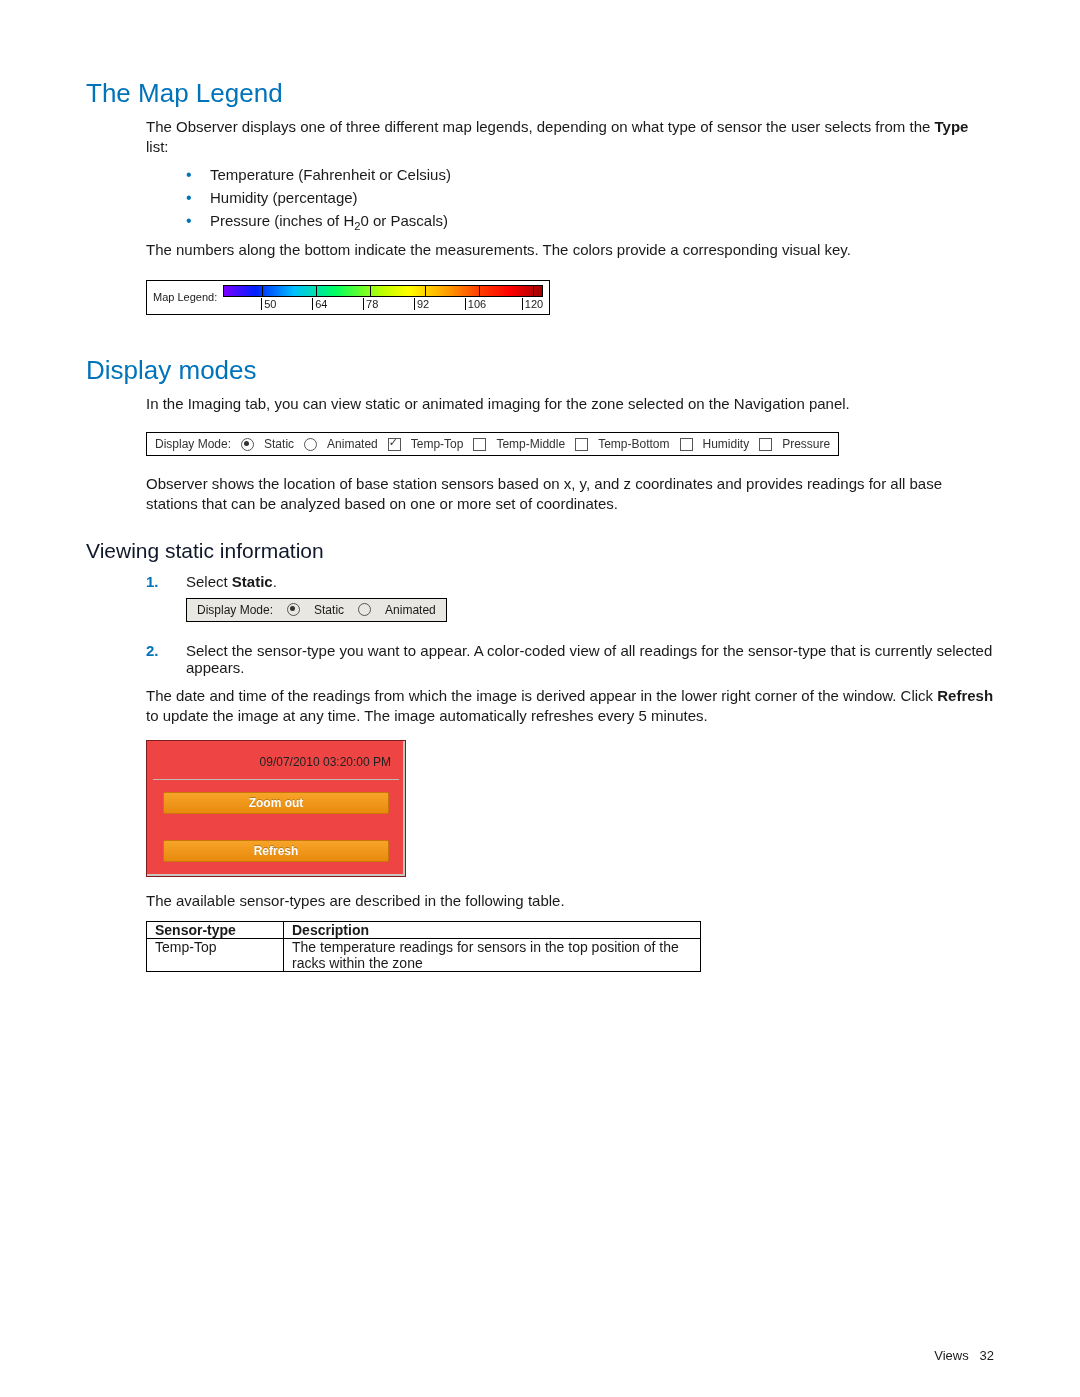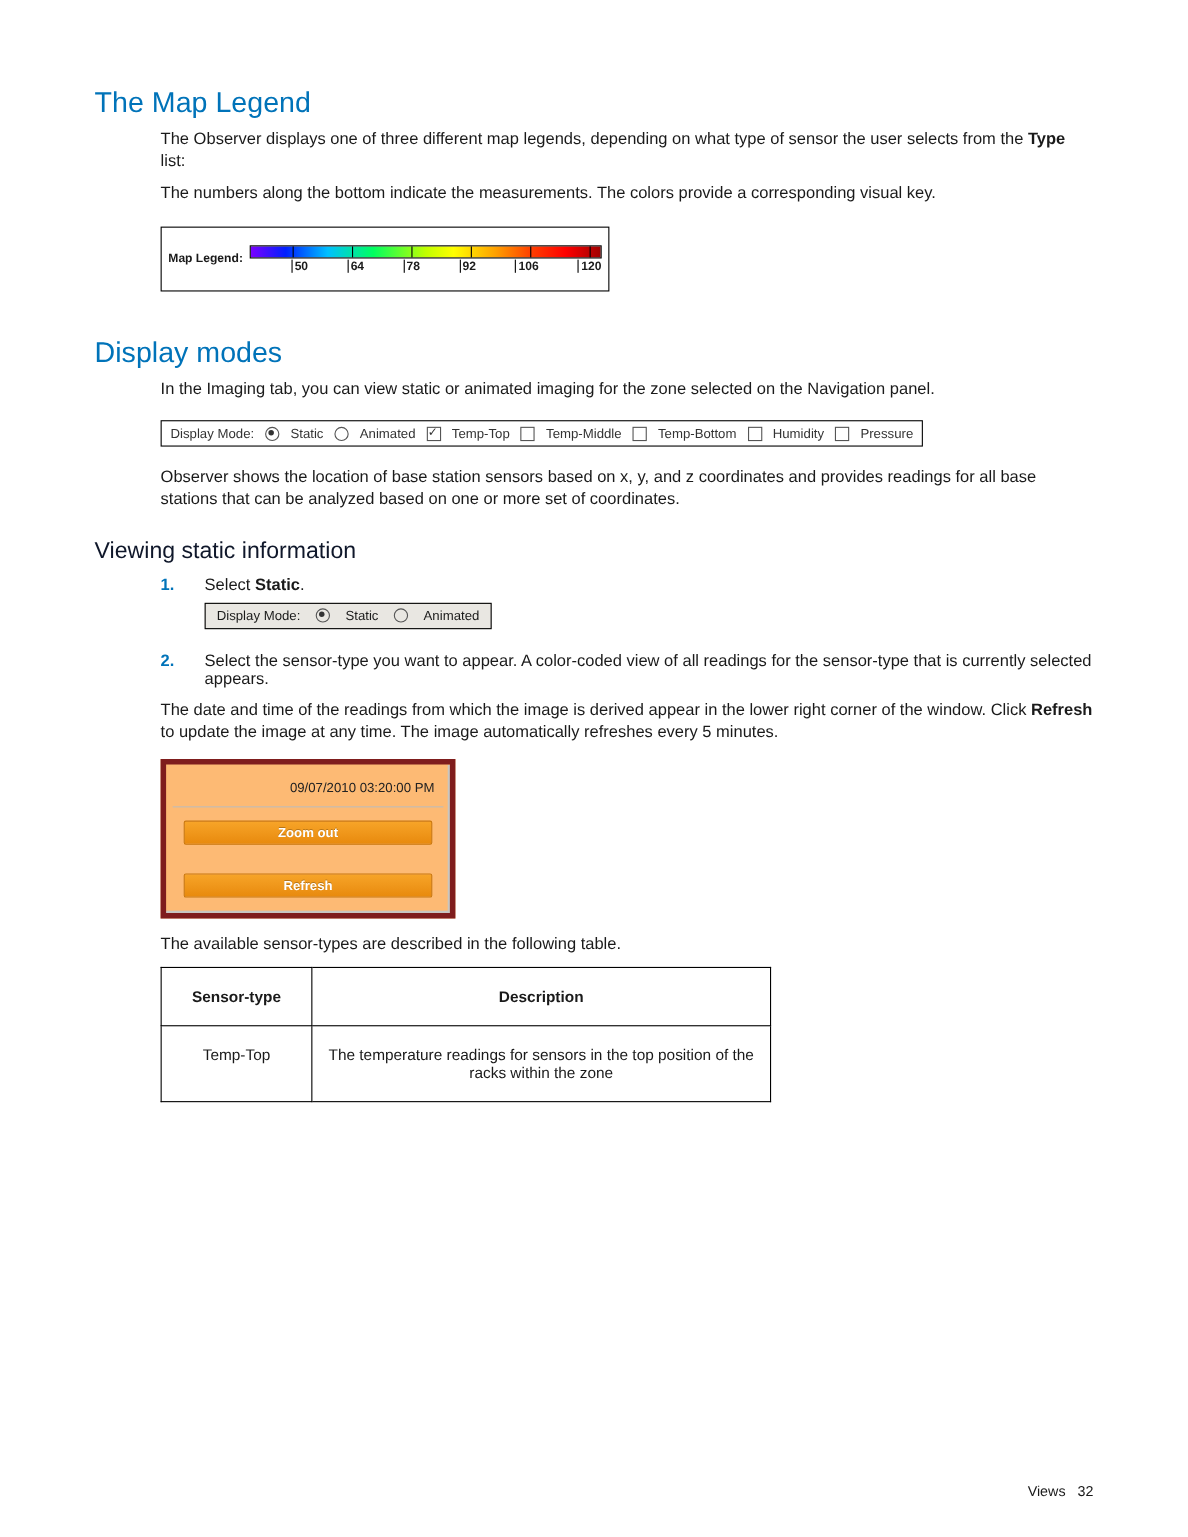--- a/index.html
+++ b/index.html
@@ -38,25 +38,24 @@
   ul.bullets li::before {
     content: "•"; color: #0073b9; position: absolute; left: 0; top: 0; font-size: 16px;
   }
   sub { font-size: 0.75em; }
 
   
   .legend-fig {
     border: 1px solid #000;
     display: inline-flex;
     align-items: stretch;
-    padding: 16px 6px;
+    padding: 4px 6px;
     margin: 12px 0 18px 0;
     font-family: Tahoma, Arial, sans-serif;
     font-size: 11px;
-    font-weight: bold;
   }
   .legend-label { align-self: center; margin-right: 6px; }
   .legend-strip { display: flex; flex-direction: column; }
   .gradient-bar {
     width: 320px; height: 12px;
     background: linear-gradient(to right,
       #7a00ff 0%, #0020ff 10%, #00c0ff 22%, #00ff60 35%,
       #c0ff00 50%, #ffff00 58%, #ffa000 70%, #ff4000 80%,
       #ff0000 90%, #a00000 100%);
     border: 1px solid #000;
@@ -116,22 +115,22 @@
     padding: 4px 10px;
     background: #e9e7e2;
     font-family: Tahoma, Arial, sans-serif;
     font-size: 12px;
     margin: 8px 0 10px 0;
   }
 
   
   .ts-panel {
     width: 258px;
-    border: 5px solid #7f1d1d;
-    background: #fdba74;
+    border: 1px solid #7f1d1d;
+    background: #ef4444;
     margin: 14px 0;
     box-shadow: inset -2px -2px 0 #c8c6c1;
   }
   .ts-panel .ts-row {
     text-align: right; padding: 14px 14px 10px 14px;
     font-family: Tahoma, Arial, sans-serif; font-size: 12px; color: #222;
   }
   .ts-panel .sep { height: 1px; background: #bfbdb8; margin: 0 6px; }
   .ts-panel .btn-row {
     display: flex; gap: 26px; padding: 12px 16px 14px 16px; flex-direction: column;
@@ -145,22 +144,22 @@
     text-shadow: 0 -1px 0 rgba(0,0,0,0.25);
   }
 
   
   table.sensor {
     border-collapse: collapse;
     margin-top: 10px;
   }
   table.sensor th, table.sensor td {
     border: 1px solid #000;
-    padding: 18px 8px;
-    text-align: center;
+    padding: 0 8px;
+    text-align: left;
     vertical-align: top;
     font-size: 14px;
   }
   table.sensor th { font-weight: 700; }
   table.sensor td.desc { width: 400px; }
   table.sensor td.type { width: 120px; }
 
   .footer {
     position: absolute;
     bottom: 34px; right: 86px;
@@ -171,20 +170,27 @@
 </head>
 <body>
 
 <div class="page">
 
   <h1 class="sec">The Map Legend</h1>
   <div class="body-indent">
     <p>
       <span>The Observer displays one of three different map legends, depending on what type of sensor the user selects from the </span><span class="bold">Type</span><span> list:</span>
     </p>
+    <ul class="bullets">
+      <li>Temperature (Fahrenheit or Celsius)</li>
+      <li>Humidity (percentage)</li>
+      <li>
+        <span>Pressure (inches of H</span><sub>2</sub><span>0 or Pascals)</span>
+      </li>
+    </ul>
     <p>The numbers along the bottom indicate the measurements. The colors provide a corresponding visual key.</p>
 
     <div class="legend-fig">
       <span class="legend-label">Map Legend:</span>
       <div class="legend-strip">
         <div class="gradient-bar">
           <span class="tick" style="left:12%"></span>
           <span class="tick" style="left:29%"></span>
           <span class="tick" style="left:46%"></span>
           <span class="tick" style="left:63%"></span>

